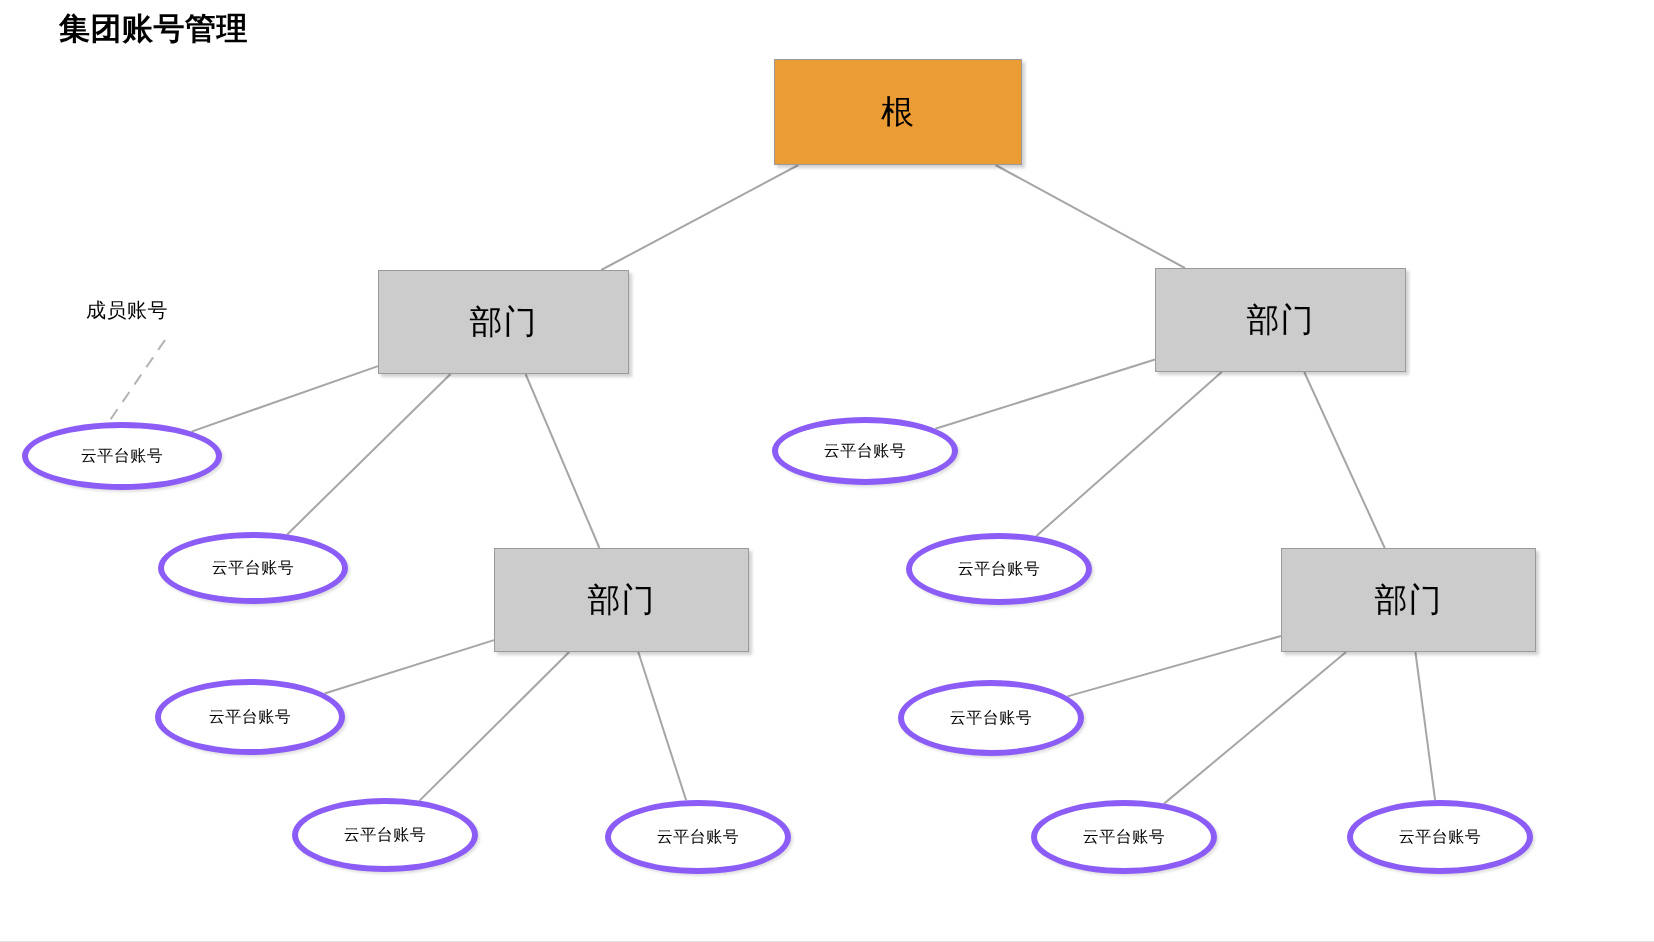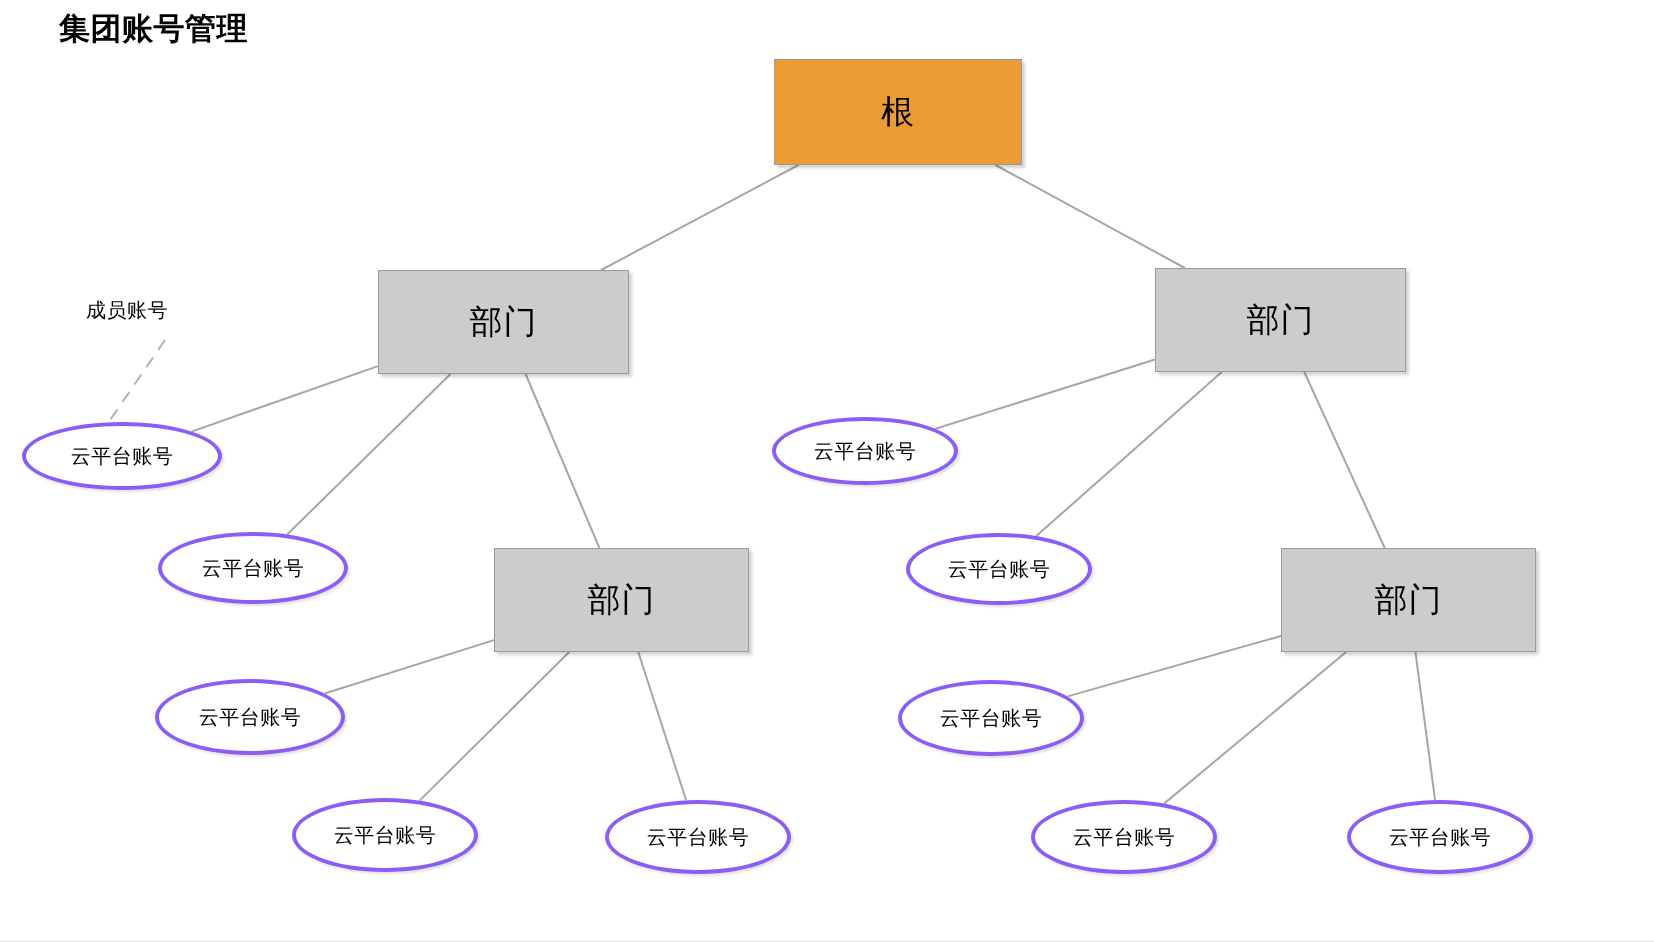--- a/index.html
+++ b/index.html
@@ -53,24 +53,24 @@
   }
   .node-root {
     background: #ec9c34;
   }
   .node-dept {
     background: #cccccc;
     align-items: center;
   }
   .node-ellipse {
     background: #ffffff;
-    border: 4px solid #8b5cf6;
+    border: 6px solid #8b5cf6;
     border-radius: 50%;
     box-shadow: 2px 2px 3px rgba(0,0,0,0.13);
-    font-size: 20px;
+    font-size: 16px;
     letter-spacing: 0.5px;
     justify-content: center;
   }
   .annotation-label {
     position: absolute;
     font-size: 20px;
     white-space: nowrap;
     letter-spacing: 0.5px;
   }
 </style>

